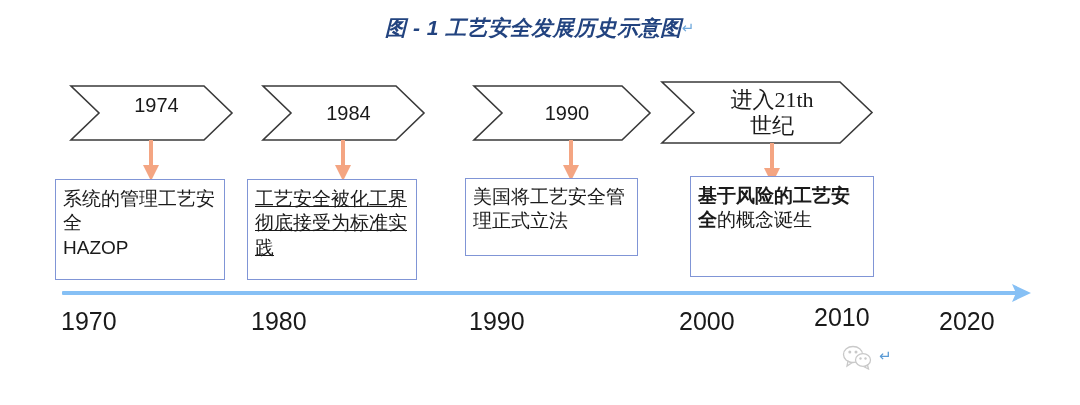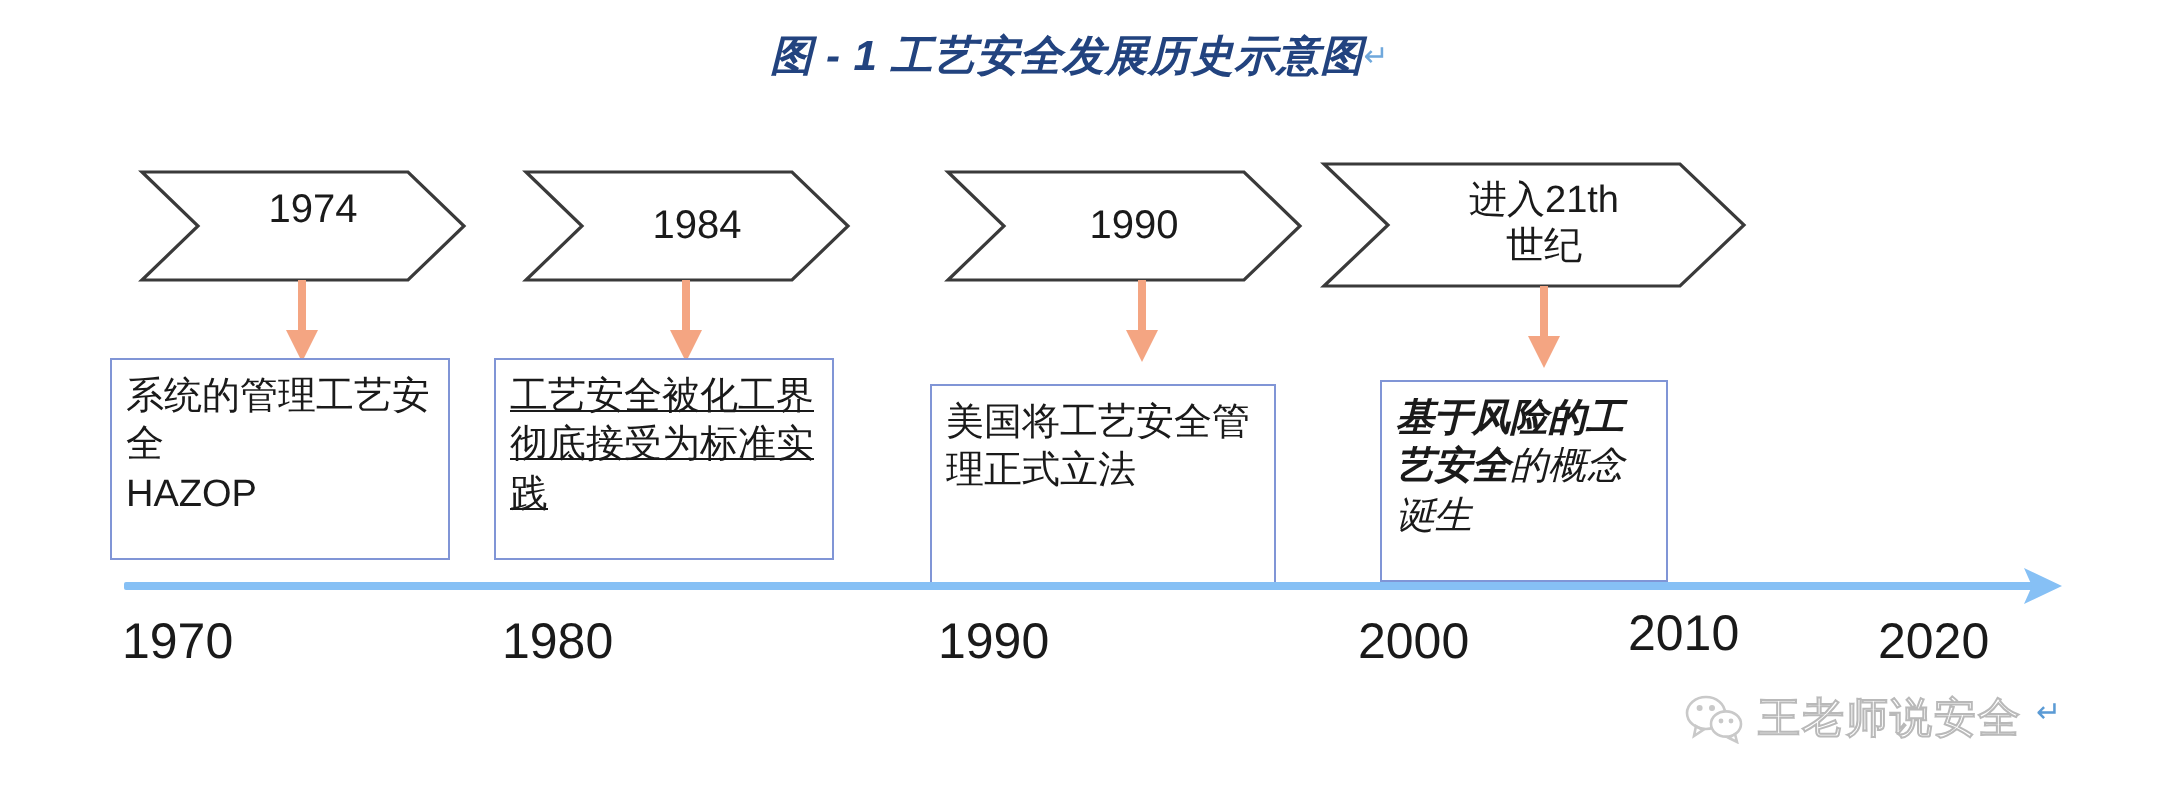--- a/index.html
+++ b/index.html
@@ -59,22 +59,23 @@
     justify-content: center;
     font-size: 20px;
     color: #1a1a1a;
     line-height: 1.15;
     white-space: pre-line;
     text-align: center;
     padding-left: 10px;
     box-sizing: border-box;
   }
   .chevron-label.two-line {
-    font-size: 19px;
+    font-size: 22px;
     line-height: 1.18;
+    font-family: Liberation Serif, serif;
   }
 
   
   .down-arrow {
     position: absolute;
     width: 18px;
   }
 
   
   .info-box {
@@ -213,25 +214,25 @@
 
 <div class="info-box" style="left:55px; top:179px; width:170px; height:101px;">
   <span style="white-space: pre-line;">系统的管理工艺安全
 HAZOP</span>
 </div>
 
 <div class="info-box" style="left:247px; top:179px; width:170px; height:101px;">
   <span style="white-space: pre-line; text-decoration: underline;">工艺安全被化工界彻底接受为标准实践</span>
 </div>
 
-<div class="info-box" style="left:465px; top:192px; width:173px; height:101px;font-family:Liberation Mono, monospace;">
+<div class="info-box" style="left:465px; top:178px; width:173px; height:78px;font-family:Liberation Mono, monospace;">
   <span style="white-space: pre-line;">美国将工艺安全管理正式立法</span>
 </div>
 
-<div class="info-box" style="left:690px; top:190px; width:144px; height:101px;font-style:italic;">
+<div class="info-box" style="left:690px; top:176px; width:184px; height:101px;">
   <b>基于风险的工艺安全</b><span style="white-space: pre-line;">的概念诞生</span>
 </div>
 
 <div class="timeline-line" style="left:62px; top:291px; width:955px;"></div>
 <div class="timeline-arrowhead" style="left:1010px; top:283px;">
   <svg width="22" height="20" viewBox="0 0 22 20">
     <polygon points="21,10 2,1 6,10 2,19" fill="#86c0f5"></polygon>
   </svg>
 </div>
 
@@ -246,19 +247,18 @@
   <svg width="30" height="25" viewBox="0 0 30 25">
     <ellipse cx="11" cy="9.5" rx="9.5" ry="8" fill="none" stroke="#c9c9c9" stroke-width="1.3"></ellipse>
     <polygon points="6,16 5,21 9.5,18" fill="none" stroke="#c9c9c9" stroke-width="1.3"></polygon>
     <circle cx="7.8" cy="7" r="1.5" fill="#c9c9c9"></circle>
     <circle cx="14" cy="7" r="1.5" fill="#c9c9c9"></circle>
     <ellipse cx="21" cy="15" rx="7.5" ry="6.3" fill="#ffffff" stroke="#c9c9c9" stroke-width="1.3"></ellipse>
     <polygon points="25.5,20 26.5,24 22.5,22" fill="#ffffff" stroke="#c9c9c9" stroke-width="1.3"></polygon>
     <circle cx="18.5" cy="13.5" r="1.2" fill="#c9c9c9"></circle>
     <circle cx="23.5" cy="13.5" r="1.2" fill="#c9c9c9"></circle>
   </svg>
-  <span class="watermark-text">王老师说安全</span>
   <span class="pilcrow2">↵</span>
 </div>
 
 <div class="cutoff-row">
   <span>。。。。。。。。。。。。。。。。。。。。。。。。。。。。。。。。。。。。。。。。</span>
 </div>
 
 </body></html>

